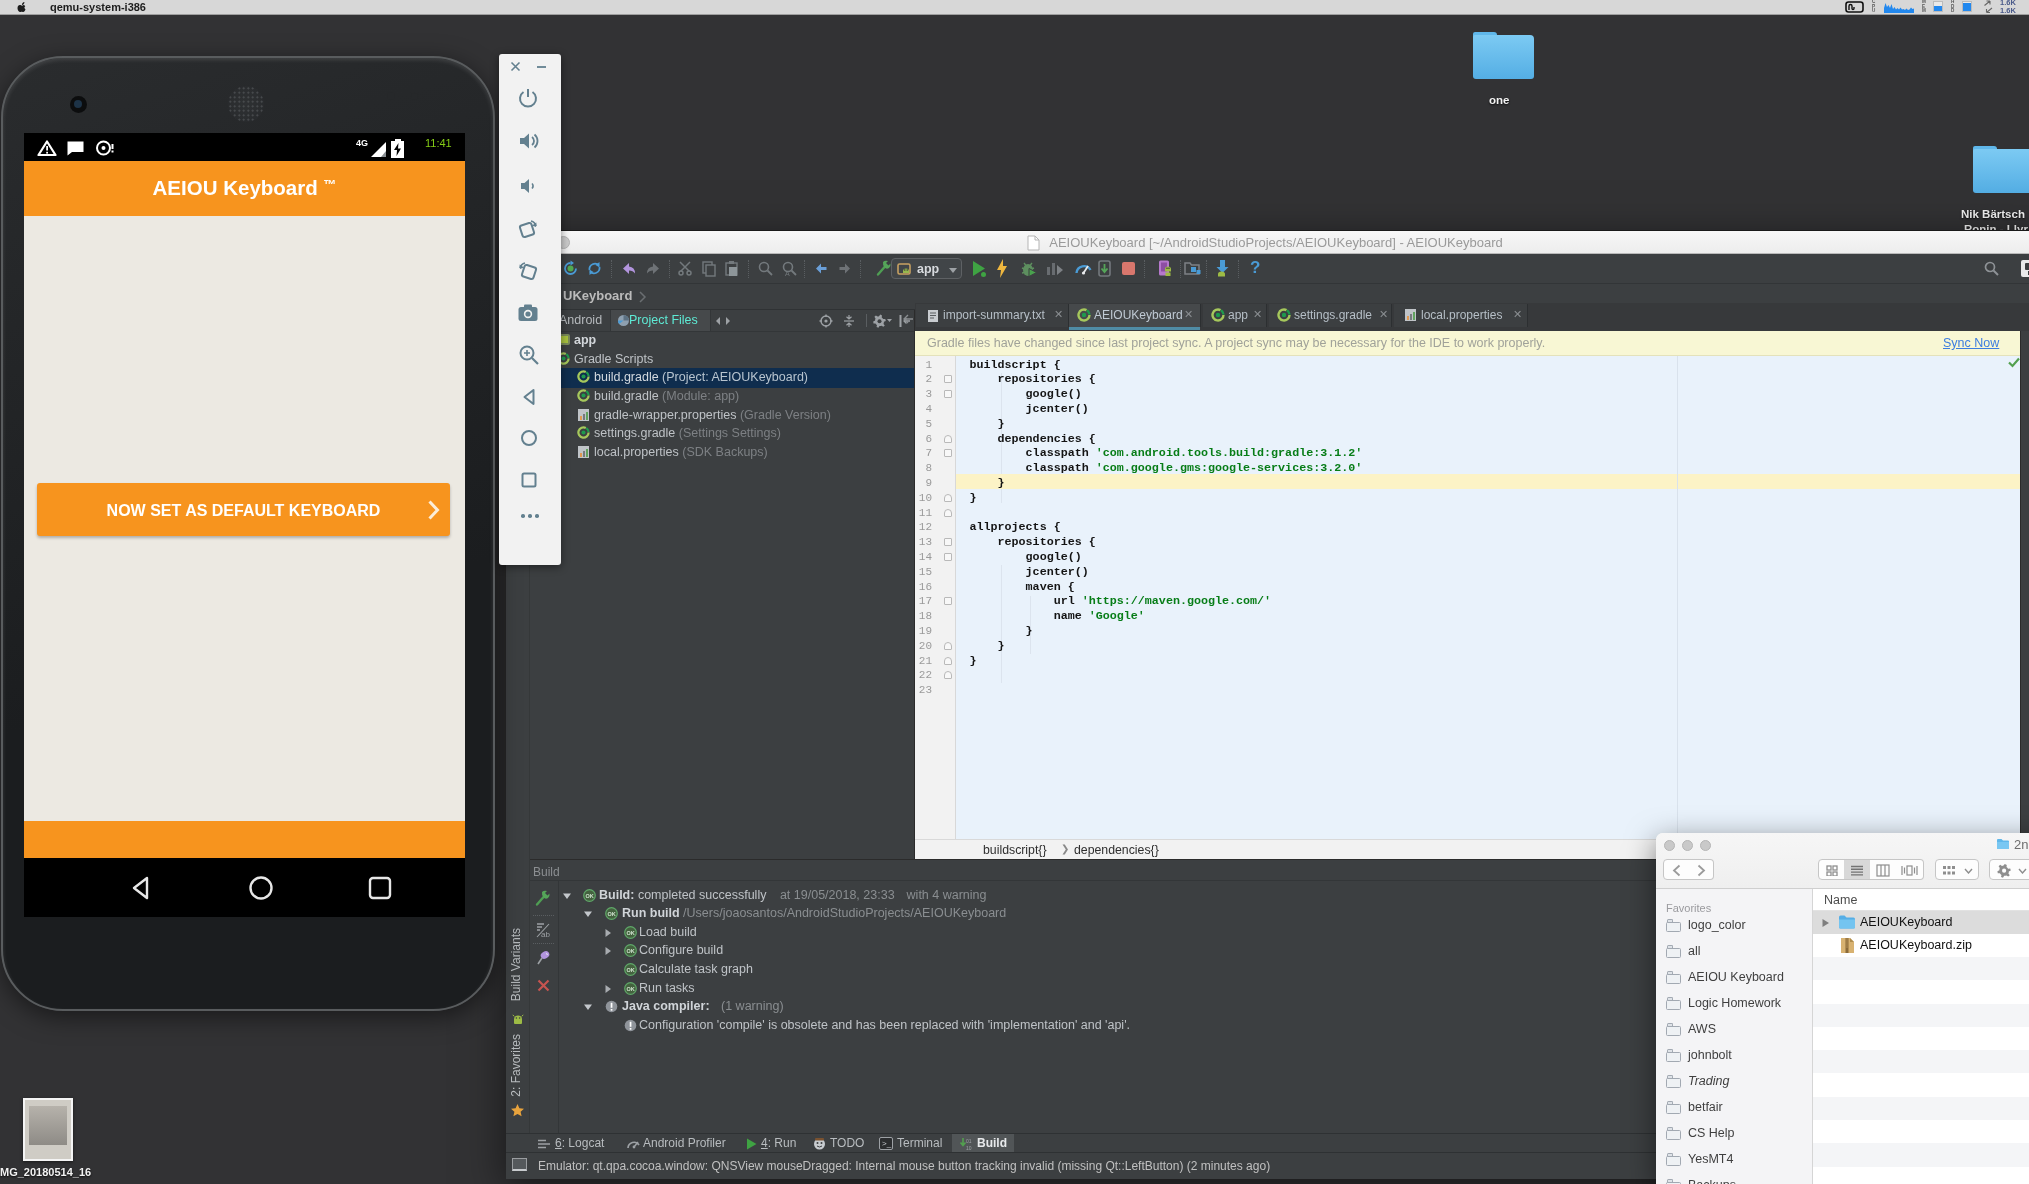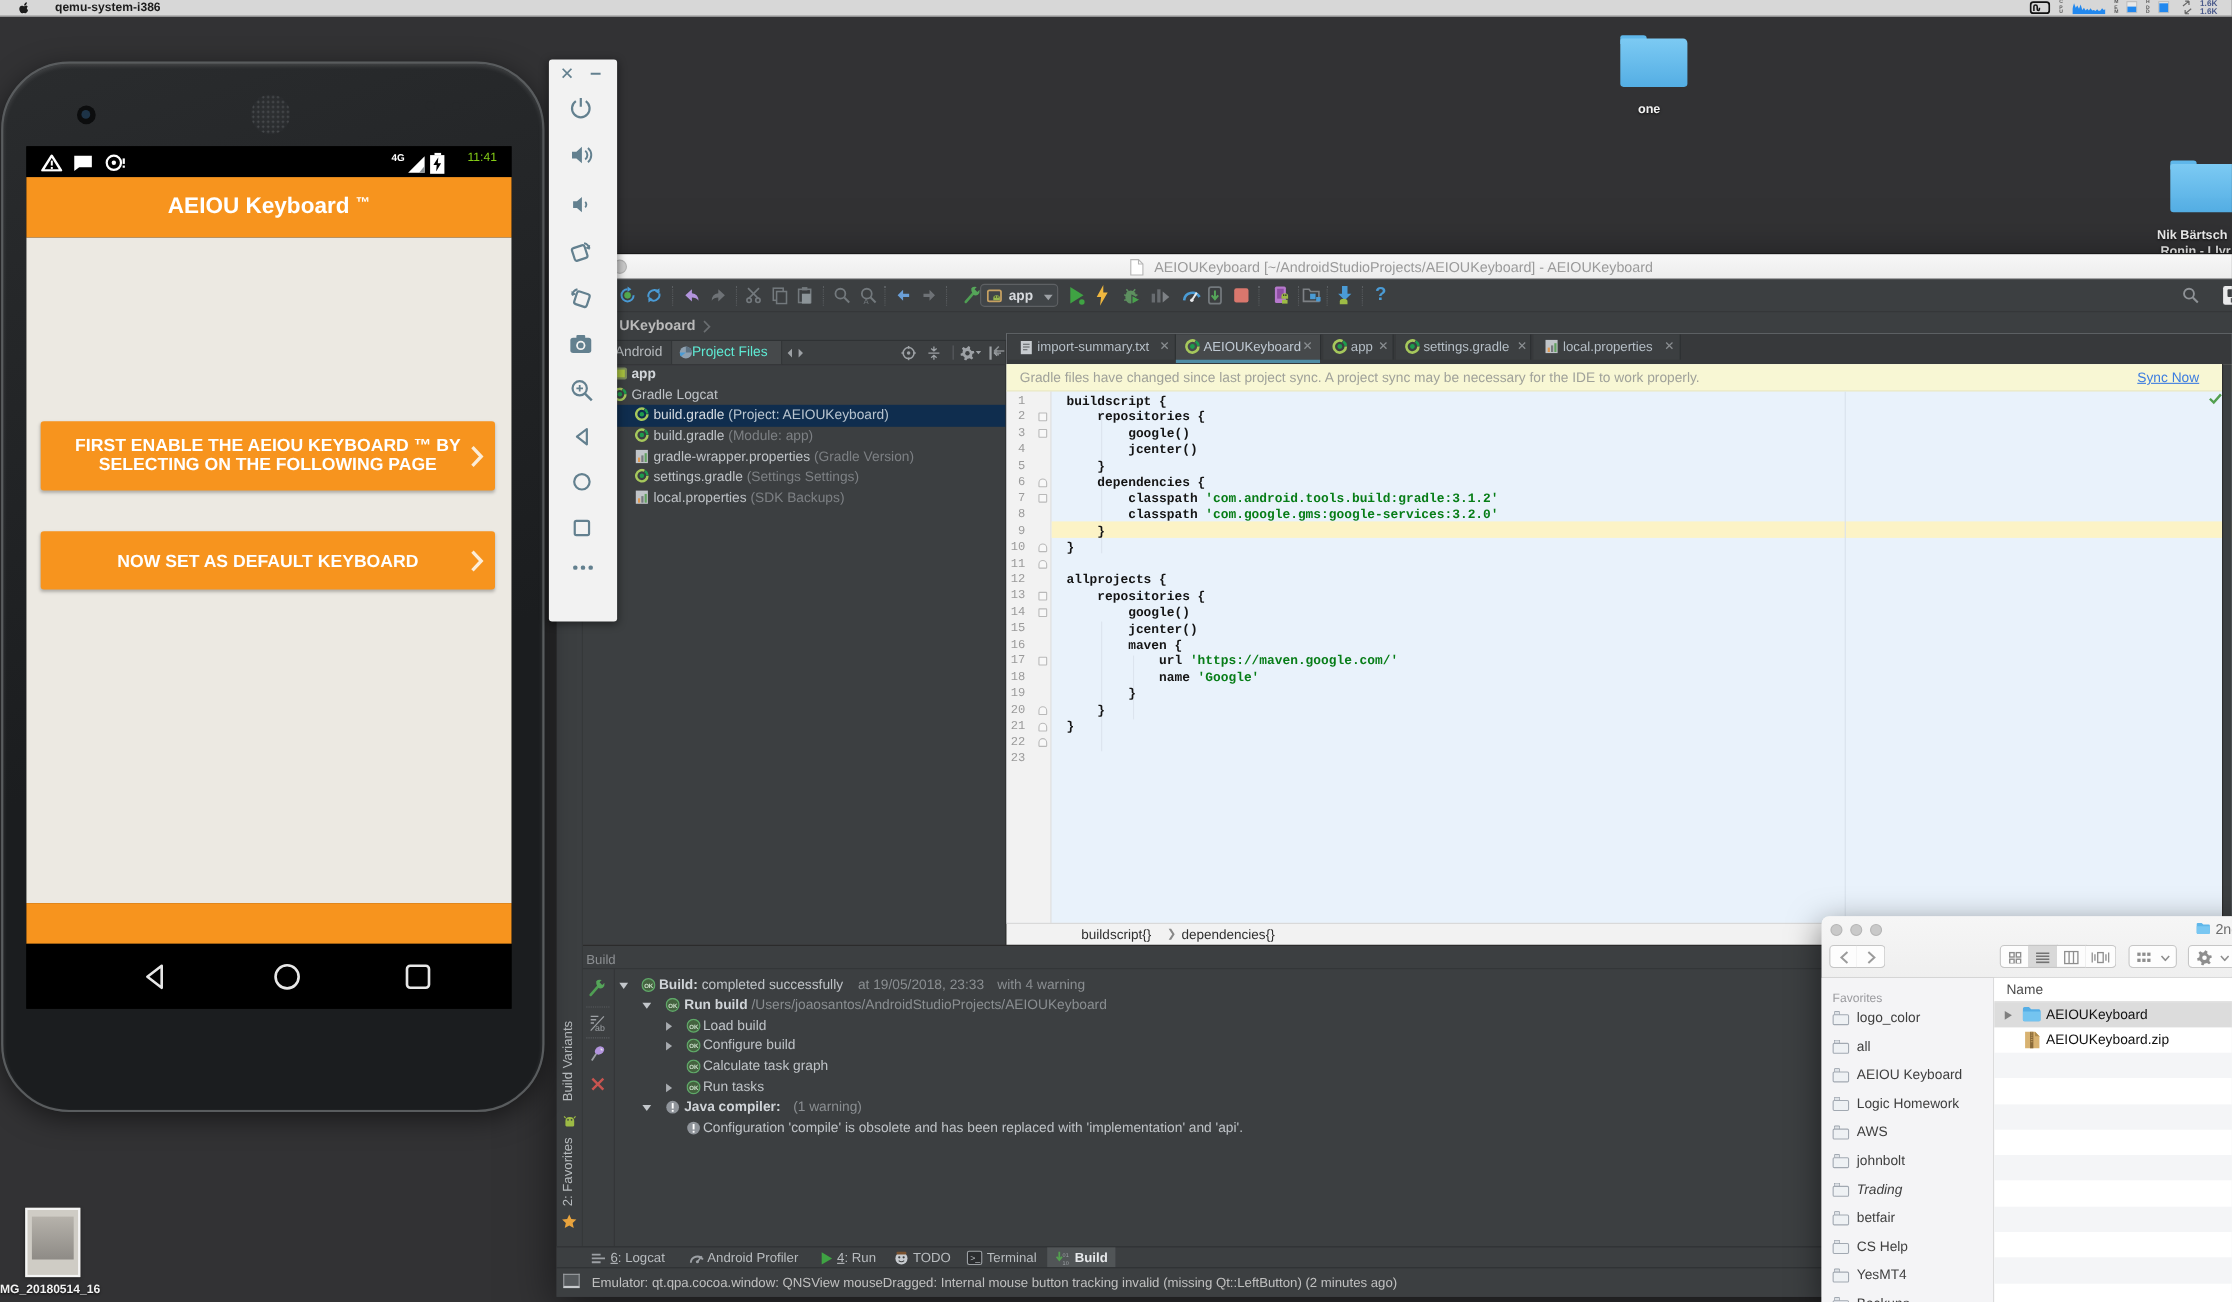--- a/index.html
+++ b/index.html
@@ -340,21 +340,21 @@
           <rect x="3" y="3" width="7" height="7" fill="#a9c23f"></rect>
         </svg>
         <span class="tx" style="left:44px;font-weight:bold;color:#d2d6da;">app</span>
       </div>
   <div class="trow" style="top:39.6px;">
         <svg class="ic" style="left:27px" width="13" height="13" viewBox="0 0 14 14">
           <path d="M12.5 7 A5.5 5.5 0 1 1 9.5 2.1" fill="none" stroke="#a6c85c" stroke-width="2.4"></path>
           <path d="M10 2.3 A5.5 5.5 0 0 1 12.5 6.5" fill="none" stroke="#1e9b4d" stroke-width="2.4"></path>
           <circle cx="7" cy="7" r="2.2" fill="#1e9b4d"></circle>
         </svg>
-        <span class="tx" style="left:44px;">Gradle Logcat</span>
+        <span class="tx" style="left:44px;">Gradle Scripts</span>
       </div>
   <div class="trow" style="top:57.8px;height:20px;background:#0f2d4e;">
         <svg class="ic" style="left:47px" width="13" height="13" viewBox="0 0 14 14">
           <path d="M12.5 7 A5.5 5.5 0 1 1 9.5 2.1" fill="none" stroke="#a6c85c" stroke-width="2.4"></path>
           <path d="M10 2.3 A5.5 5.5 0 0 1 12.5 6.5" fill="none" stroke="#1e9b4d" stroke-width="2.4"></path>
           <circle cx="7" cy="7" r="2.2" fill="#1e9b4d"></circle>
         </svg>
         <span class="tx" style="left:64px;color:#d3d9df;">build.gradle <span style="color:#b8c4cf;">(Project: AEIOUKeyboard)</span></span>
       </div>
   <div class="trow" style="top:77.2px;">
@@ -666,26 +666,20 @@
         <svg style="position:absolute;left:2px;top:4px;" width="9" height="13" viewBox="0 0 9 13">
             <path d="M5.5 0 L1 7 L4 7 L3.5 13 L8 5.5 L5 5.5 Z" fill="#000"></path>
           </svg>
       </div>
       <div class="abs" style="left:401px;top:4px;font-size:11px;color:#84cc16;">11:41</div>
     </div>
     <div id="appbar">
         <div class="t">AEIOU Keyboard <span style="font-size:13px;vertical-align:6px;font-weight:bold;">™</span></div>
       </div>
     <div id="pbody">
-      <div class="obtn" id="btn1">
-          <div style="padding-top:15px;">FIRST ENABLE THE AEIOU KEYBOARD ™ BY<br>SELECTING ON THE FOLLOWING PAGE</div>
-        <svg class="chev" style="top:21px;" width="13" height="22" viewBox="0 0 13 22">
-            <path d="M2.5 2.5 L10.5 11 L2.5 19.5" stroke="#fcedd8" stroke-width="3" fill="none"></path>
-          </svg>
-      </div>
       <div class="obtn" id="btn2">
           <div style="padding-top:19px;">NOW SET AS DEFAULT KEYBOARD</div>
         <svg class="chev" style="top:16px;" width="13" height="22" viewBox="0 0 13 22">
             <path d="M2.5 2.5 L10.5 11 L2.5 19.5" stroke="#fcedd8" stroke-width="3" fill="none"></path>
           </svg>
       </div>
     </div>
     <div id="ostrip"></div>
     <div id="navbar">
       <svg class="abs" style="left:104px;top:17px" width="26" height="26" viewBox="0 0 26 26">

